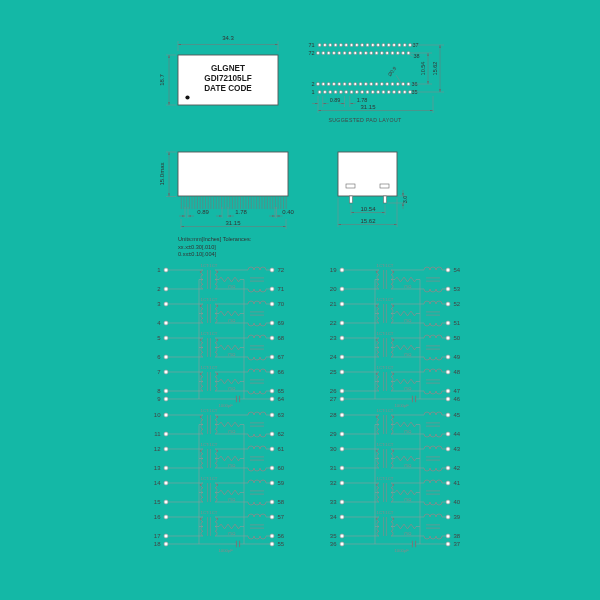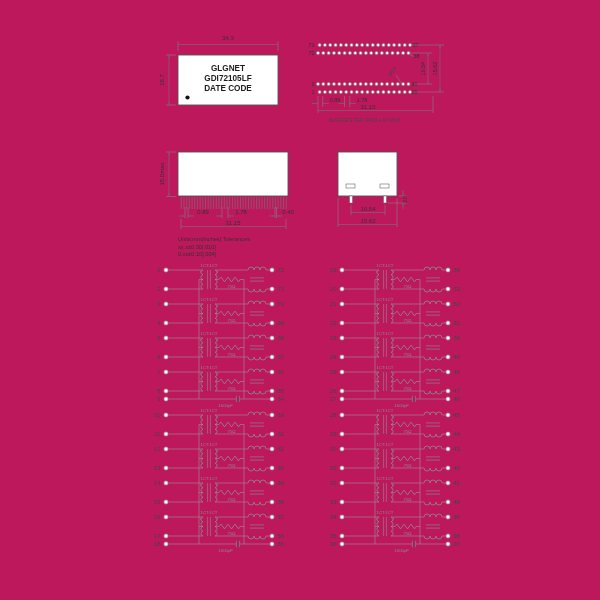--- a/index.html
+++ b/index.html
@@ -1,16 +1,16 @@
 <!DOCTYPE html>
 <html><head>
 <meta charset="utf-8">
 <style>
   html,body{margin:0;padding:0;background:#fff;}
-  .page{width:600px;height:600px;background:#be185d;position:relative;overflow:hidden;}
+  .page{width:600px;height:600px;background:#14b8a6;position:relative;overflow:hidden;}
   svg text{font-family:"Liberation Sans",sans-serif;}
   .ttl{font-size:8.2px;font-weight:700;fill:#1c1c1c;}
   .d6{font-size:6px;fill:#333;}
   .d55{font-size:5.5px;fill:#333;}
   .d5{font-size:5px;fill:#444;}
   .cap{font-size:5.2px;fill:#444;letter-spacing:.35px;}
   .note{font-size:5.6px;fill:#333;}
   .body{fill:#fff;stroke:#555;stroke-width:.9;}
   .feet{fill:#fff;stroke:#666;stroke-width:.6;}
   .dim{stroke:#777;stroke-width:.55;fill:none;}

